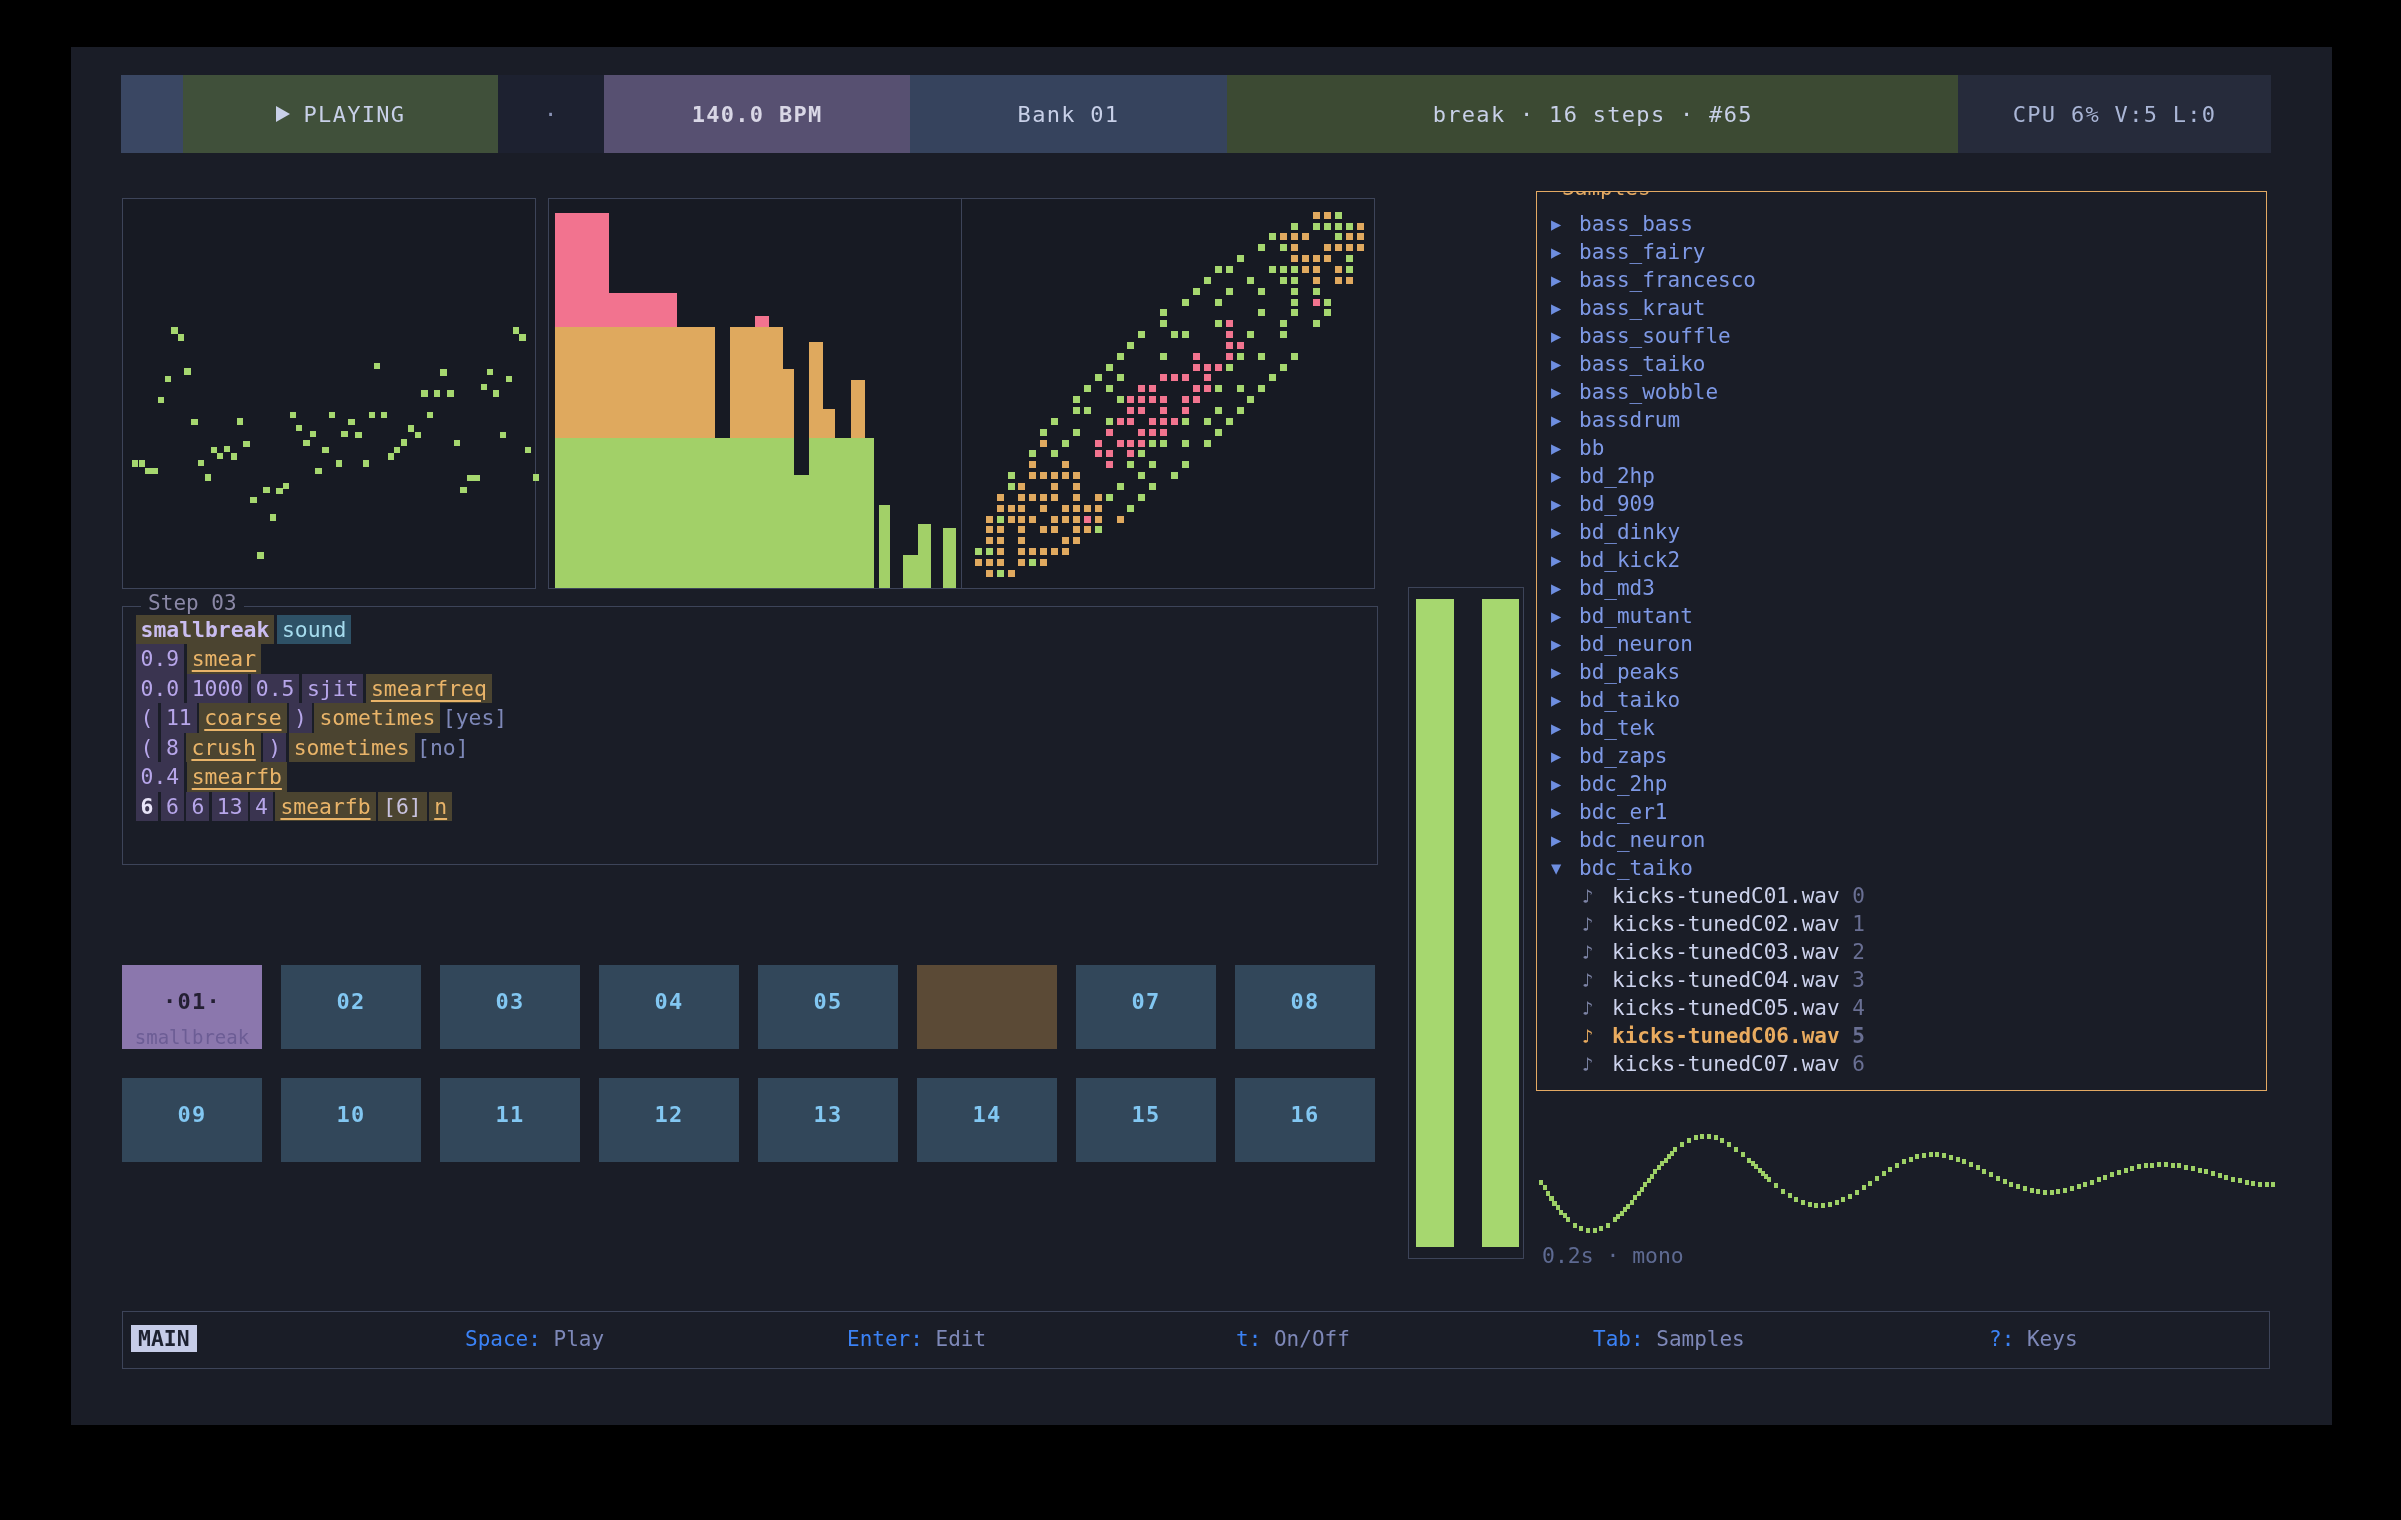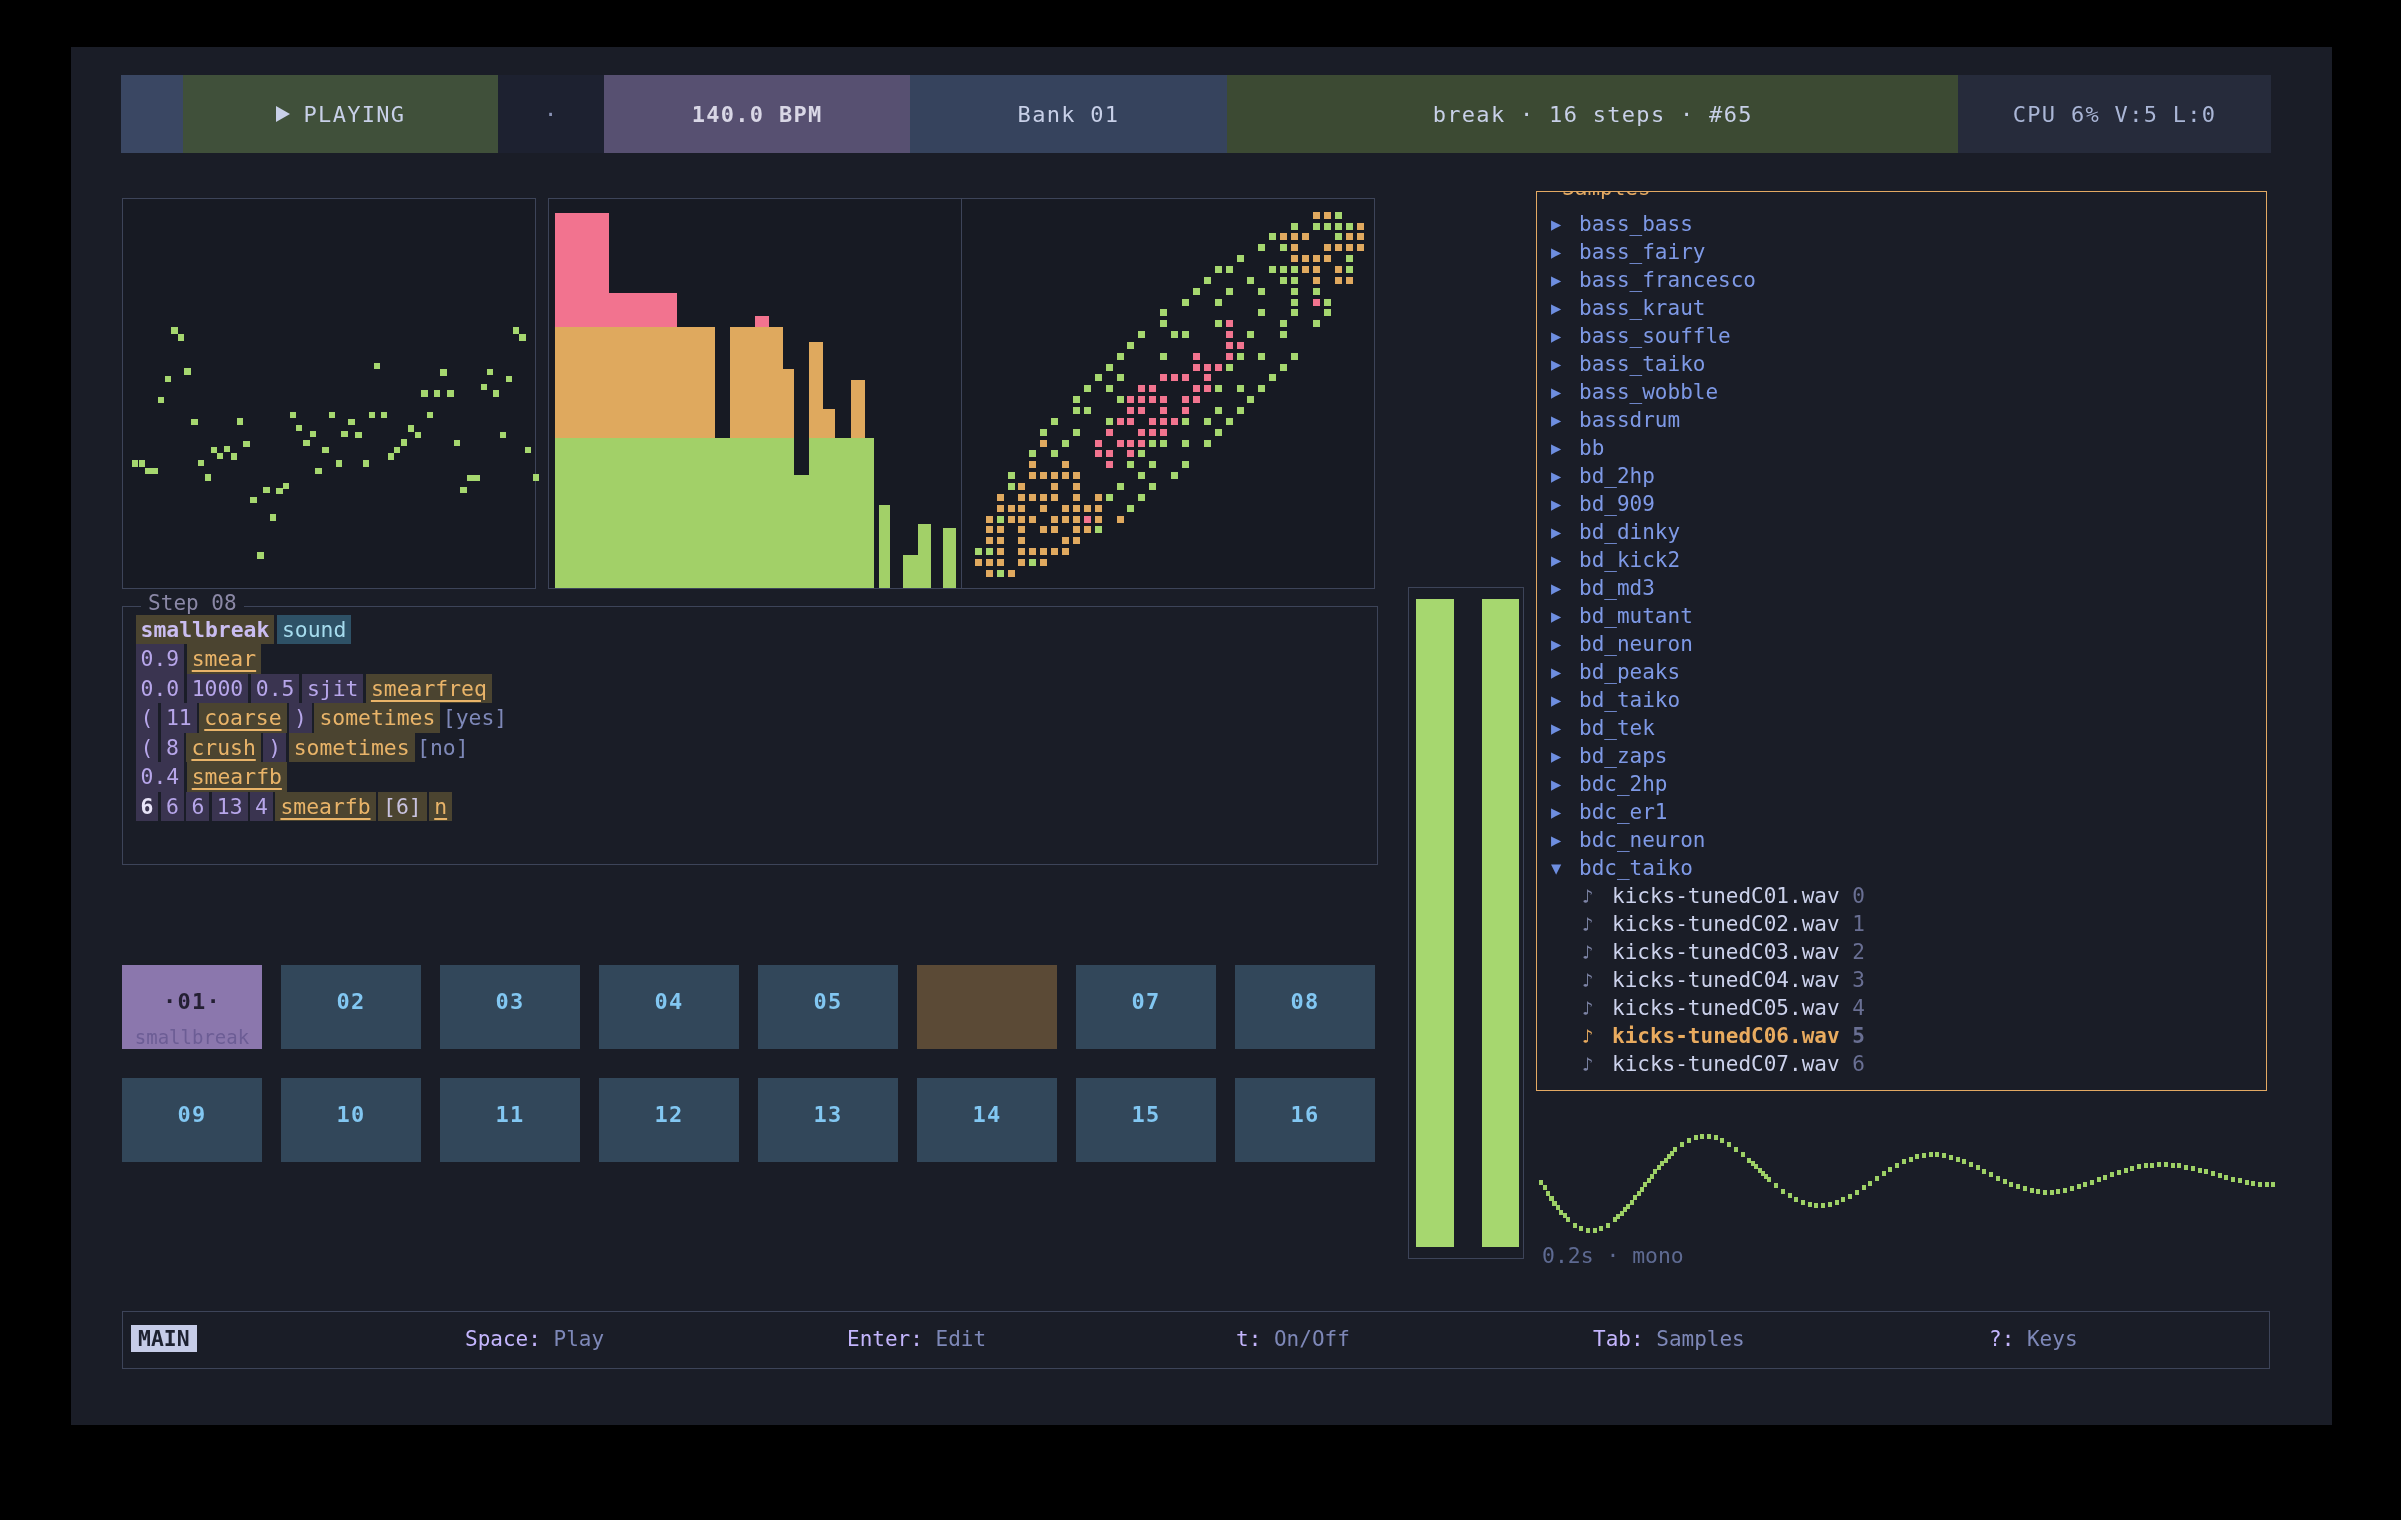--- a/index.html
+++ b/index.html
@@ -89,21 +89,21 @@
   #wave { position:absolute; left:1468px; top:1064px; width:744px; height:132px; }
   .wdash { position:absolute; width:4.4px; height:5px; background:#9ed166; }
   #wave-label { position:absolute; left:1471px; top:1196px; font-size:21.4px; color:#5e6a92; }
 
   
   #statusbar { position:absolute; left:51px; top:1264px; width:2148px; height:58px;
                border:1.9px solid #3d4459; }
   .mode { position:absolute; left:7.5px; top:12.6px; background:#c6cce8; color:#1d2130;
           font-size:21.4px; font-weight:bold; padding:1.3px 7.5px; }
   .hint { position:absolute; top:15px; font-size:21px; white-space:nowrap; }
-  .hint .k { color:#c4b5fd; }
+  .hint .k { color:#3b82f6; }
   .hint .v { color:#7e88b8; }
 </style>
 </head>
 <body>
 
 <div class="window">
 
   <div class="topbar">
     <div class="seg s1"></div>
     <div class="seg s2">
@@ -436,21 +436,21 @@
       <div class="cdot" style="left: 384px; top: 45px; background: rgb(224, 169, 95);"></div>
       <div class="cdot" style="left: 384px; top: 56px; background: rgb(166, 215, 111);"></div>
       <div class="cdot" style="left: 384px; top: 67px; background: rgb(166, 215, 111);"></div>
       <div class="cdot" style="left: 384px; top: 78px; background: rgb(224, 169, 95);"></div>
       <div class="cdot" style="left: 395px; top: 23.6px; background: rgb(224, 169, 95);"></div>
       <div class="cdot" style="left: 395px; top: 34px; background: rgb(224, 169, 95);"></div>
       <div class="cdot" style="left: 395px; top: 45px; background: rgb(224, 169, 95);"></div>
     </div>
 
   <div class="panel" id="step-panel">
-    <span class="legend">Step 08</span>
+    <span class="legend">Step 03</span>
     <div class="code" id="step-code">
         <div class="ln"><span class="tok name">smallbreak</span><span class="tok sound">sound</span></div>
         <div class="ln"><span class="tok val">0.9</span><span class="tok fn">smear</span></div>
         <div class="ln"><span class="tok val">0.0</span><span class="tok val">1000</span><span class="tok val">0.5</span><span class="tok val">sjit</span><span class="tok fn">smearfreq</span></div>
         <div class="ln"><span class="tok val">(</span><span class="tok val">11</span><span class="tok fn">coarse</span><span class="tok val">)</span><span class="tok word">sometimes</span><span class="tok brk">[yes]</span></div>
         <div class="ln"><span class="tok val">(</span><span class="tok val">8</span><span class="tok fn">crush</span><span class="tok val">)</span><span class="tok word">sometimes</span><span class="tok brk">[no]</span></div>
         <div class="ln"><span class="tok val">0.4</span><span class="tok fn">smearfb</span></div>
         <div class="ln"><span class="tok valb">6</span><span class="tok val">6</span><span class="tok val">6</span><span class="tok val">13</span><span class="tok val">4</span><span class="tok fn">smearfb</span><span class="tok obrk">[6]</span><span class="tok fn">n</span></div>
       </div>
   </div>

